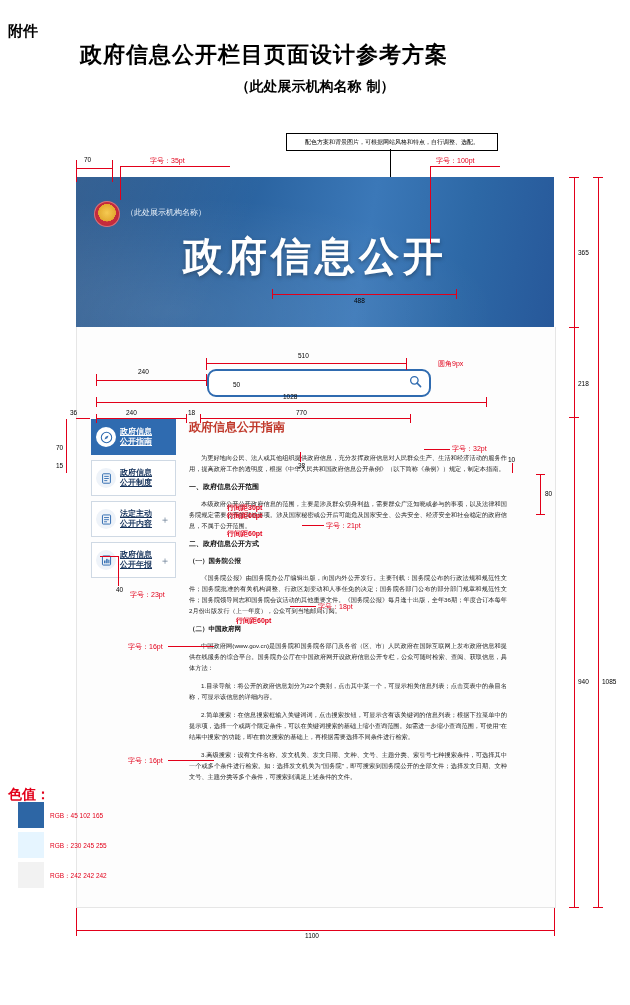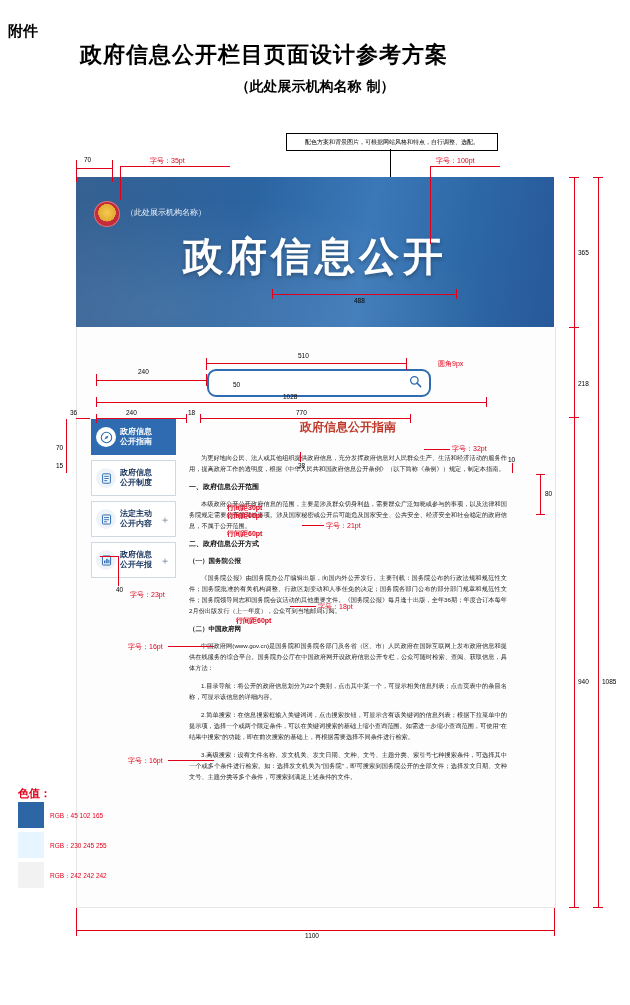--- a/index.html
+++ b/index.html
@@ -44,33 +44,33 @@
   .search-icon{position:absolute;right:7px;top:4px;width:13px;height:13px;}
   .search-icon svg{display:block;}
 
   
   .nav{position:absolute;left:14px;top:92px;width:85px;}
   .nav-item{height:36px;margin-bottom:5px;display:flex;align-items:center;padding-left:4px;border:1px solid #cfd9e4;background:#ffffff;box-sizing:border-box;position:relative;}
   .nav-item.active{background:#2f6bb0;border-color:#2f6bb0;}
   .nav-ico{width:20px;height:20px;border-radius:50%;background:#eef3f9;display:flex;align-items:center;justify-content:center;flex:0 0 auto;margin-right:4px;}
   .nav-item.active .nav-ico{background:#ffffff;}
   .nav-ico svg{display:block;}
-  .nav-txt{font-size:8px;line-height:10px;color:#16335c;font-weight:bold;}
+  .nav-txt{font-size:8px;line-height:10px;color:#16335c;font-weight:bold;text-decoration:underline;}
   .nav-item.active .nav-txt{color:#ffffff;}
   .nav-plus{position:absolute;right:5px;top:13px;font-size:10px;color:#6b7f96;line-height:10px;}
 
   
   .content{position:absolute;left:112px;top:92px;width:318px;}
-  .c-title{text-align:center;color:#c0392b;font-size:12px;font-weight:bold;font-family:"DejaVu Serif",serif;margin-bottom:16px;}
+  .c-title{color:#c0392b;font-size:12px;font-weight:bold;font-family:"DejaVu Serif",serif;margin-bottom:16px;}
   .c-p{font-size:6.2px;line-height:11px;color:#222;text-align:justify;margin:0 0 7px 0;text-indent:12px;}
   .c-h{font-size:7px;line-height:12px;color:#111;font-weight:bold;margin:0 0 5px 0;}
   .c-h2{font-size:6.5px;line-height:12px;color:#111;font-weight:bold;margin:0 0 5px 0;}
 
   
-  .legend-title{position:absolute;left:18px;top:786px;font-size:11px;font-weight:bold;color:#e2001a;}
+  .legend-title{position:absolute;left:8px;top:786px;font-size:14px;font-weight:bold;color:#e2001a;}
   .sw{position:absolute;width:26px;height:26px;}
   .sw-l{position:absolute;font-size:6.5px;color:#e2001a;}
 
   
   .dim{position:absolute;font-size:6.5px;color:#000;}
 </style>
 </head>
 <body>
 
 <div class="attach">附件</div>

